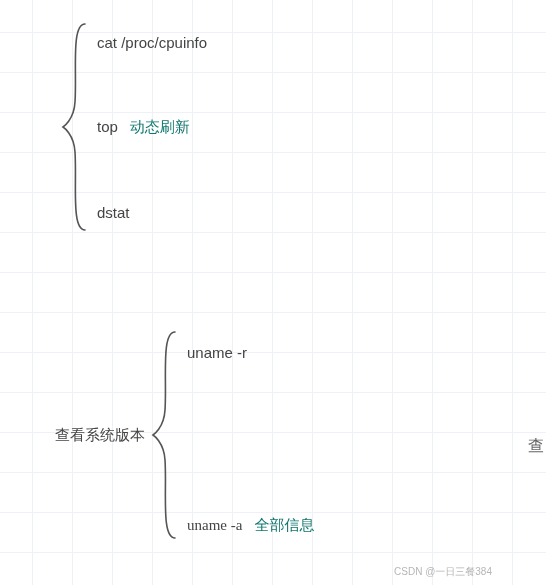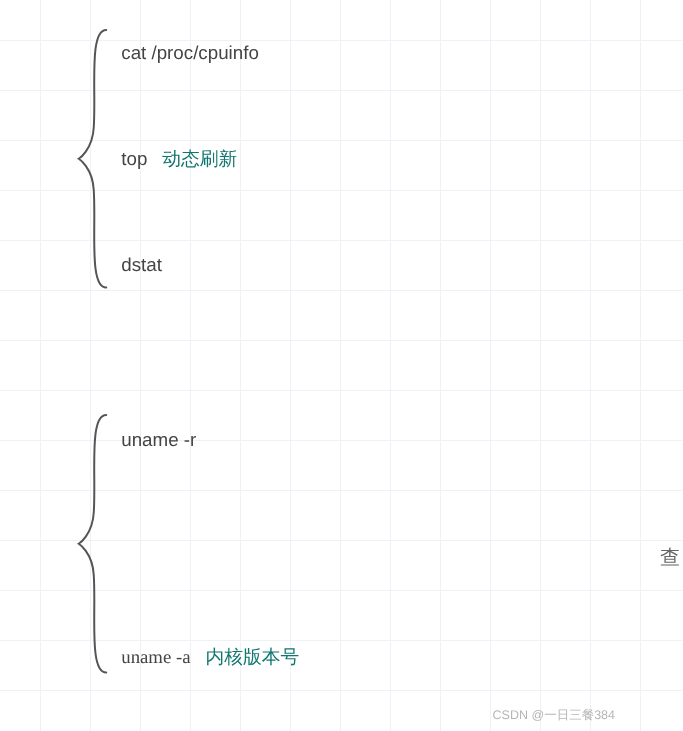--- a/index.html
+++ b/index.html
@@ -76,31 +76,32 @@
         <span class="cmd">top</span>
         <span class="note">动态刷新</span>
       </div>
       <div class="child c2">
         <span class="cmd">dstat</span>
       </div>
     </div>
   </div>
 
   <div class="group g2">
+    <span class="root-label">查看系统版本</span>
     <div class="brace-wrap">
       <svg class="brace-svg" viewBox="0 0 26 210" preserveAspectRatio="none">
         <path d="M24,2 C10,2 16,50 14,80 C13,98 2,105 2,105 C2,105 13,112 14,130 C16,160 10,208 24,208"></path>
       </svg>
     </div>
     <div class="children">
       <div class="child c0">
         <span class="cmd">uname -r</span>
       </div>
       <div class="child c1">
         <span class="cmd">uname -a</span>
-        <span class="note">内核版本号</span>
+        <span class="note">全部信息</span>
       </div>
     </div>
   </div>
 
   <span class="edge-cut">查</span>
   <span class="watermark">CSDN @一日三餐384</span>
 </div>
 
 </body></html>

